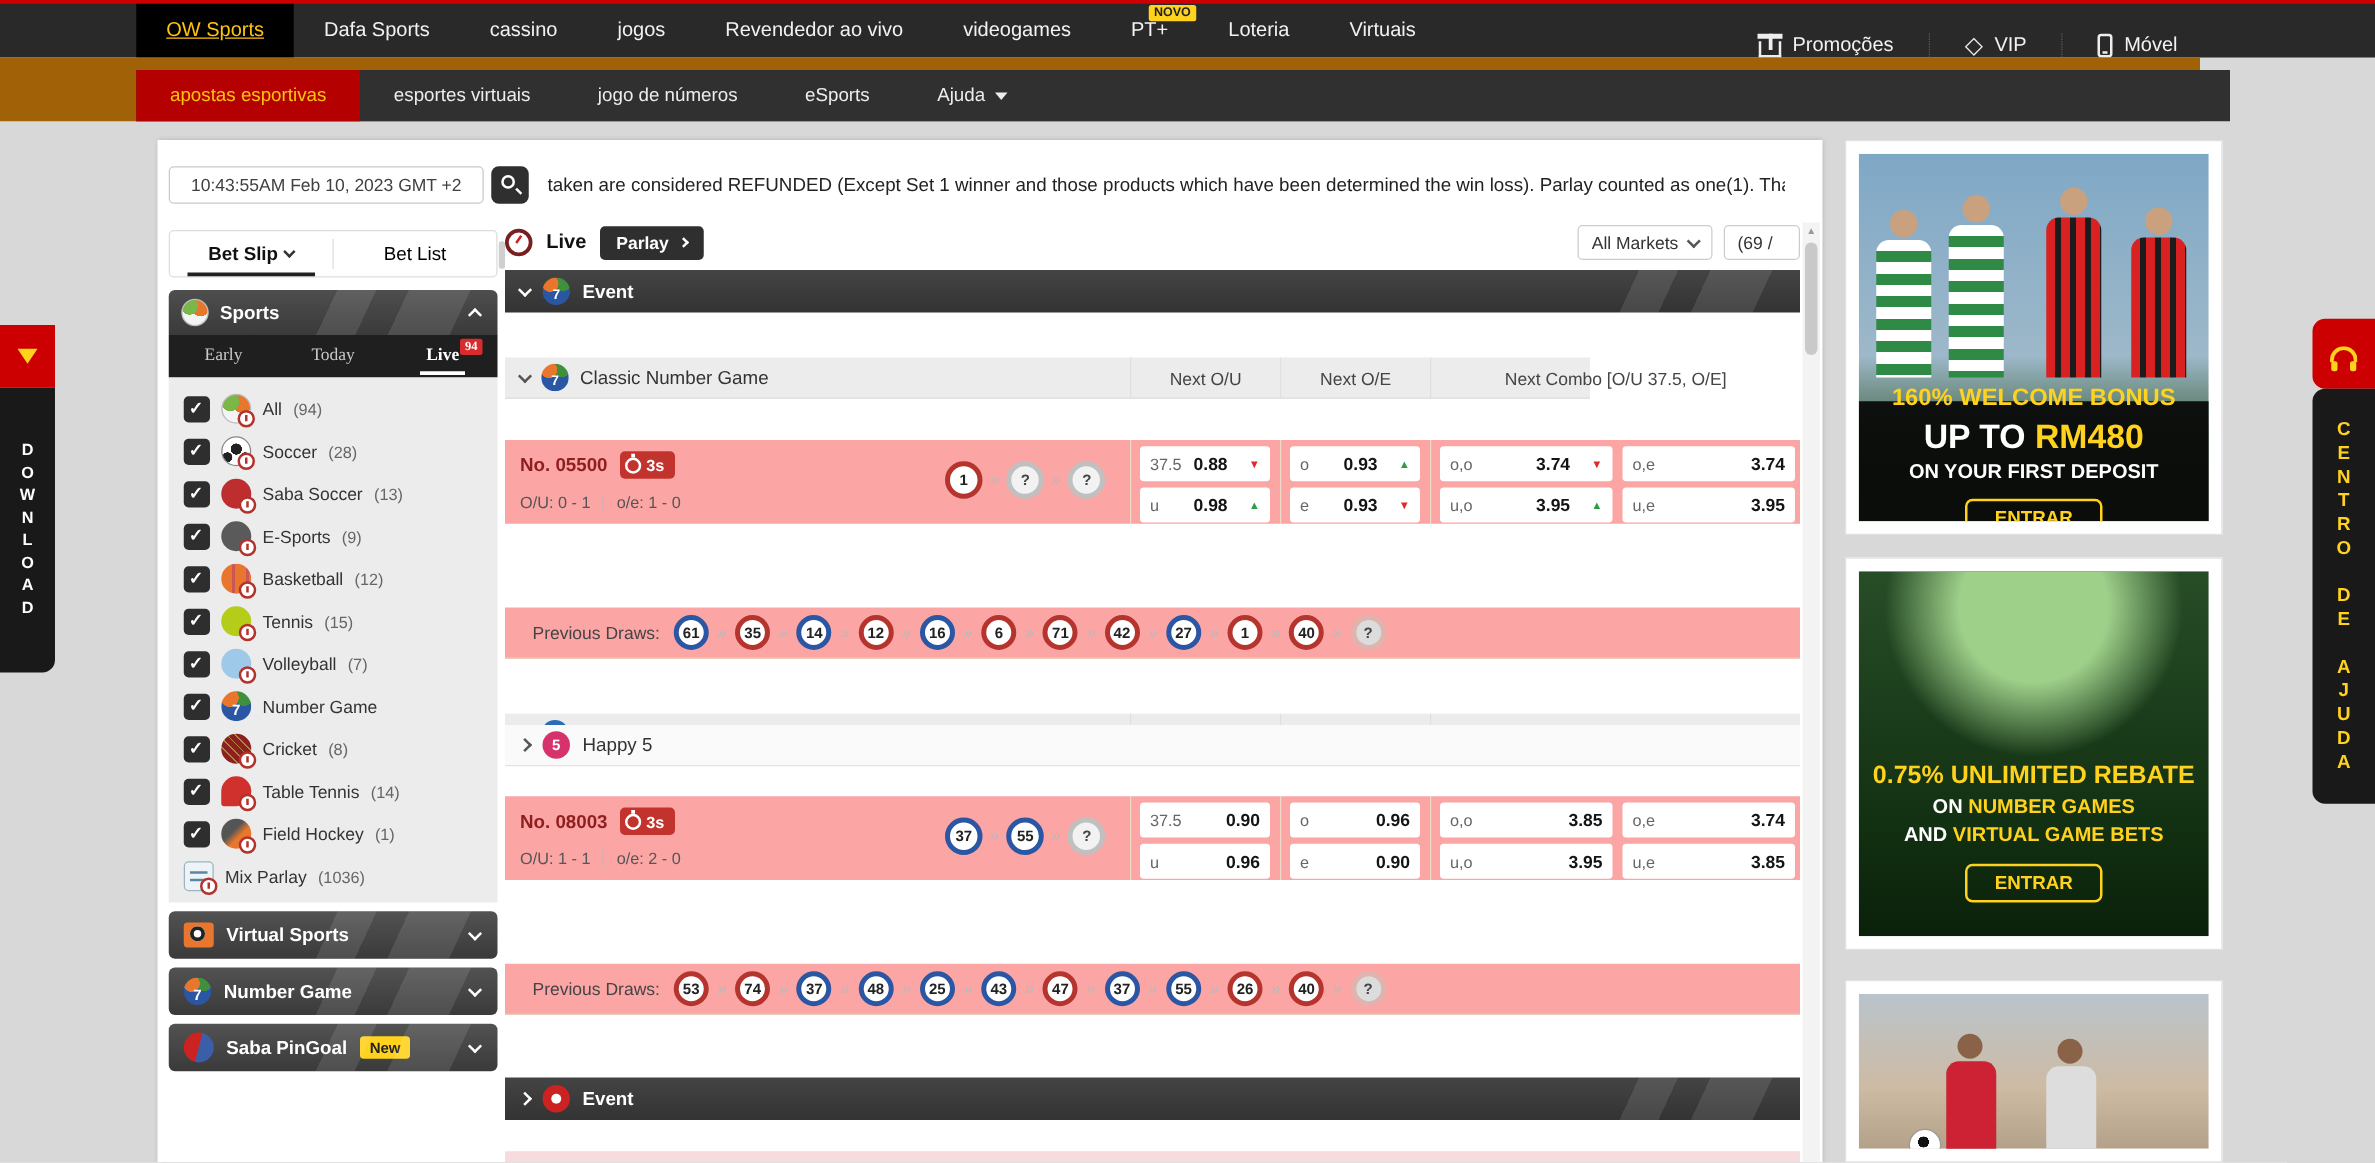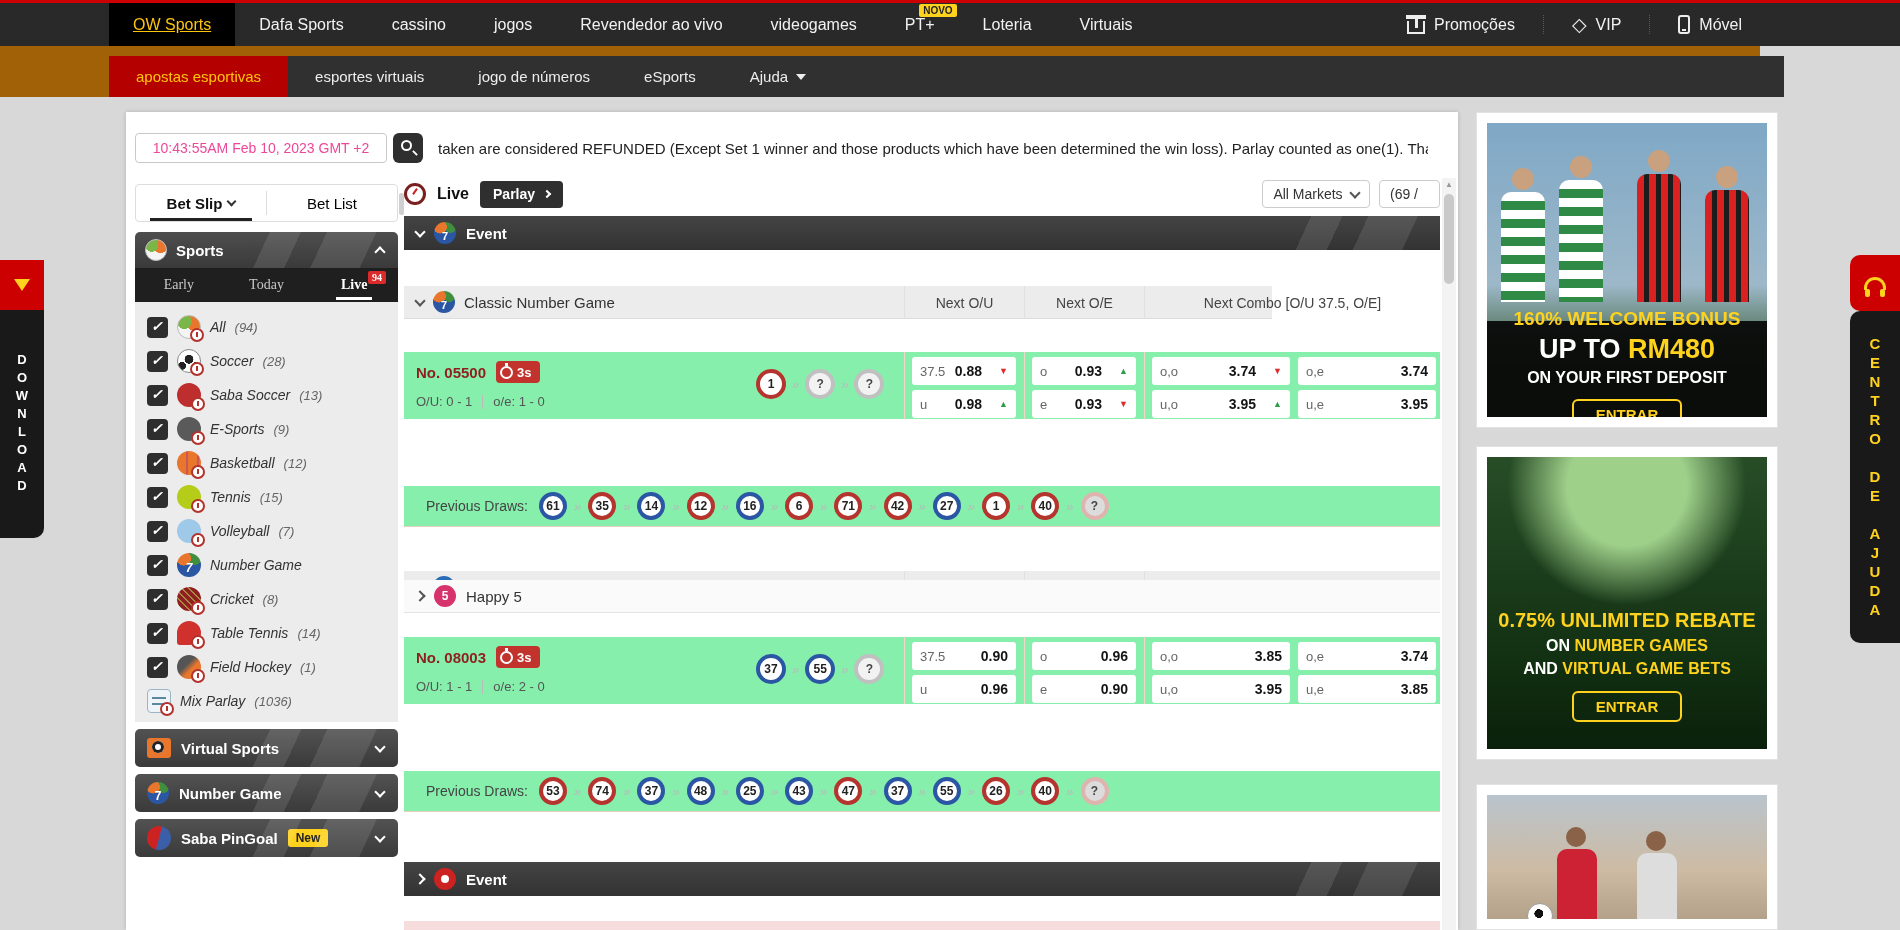--- a/index.html
+++ b/index.html
@@ -7,40 +7,40 @@
     font-family:"Liberation Sans", sans-serif; }
   .abs { position:absolute; }
   #stage { position:relative; width:1900px; height:930px; }
 
   
   #topbar { position:absolute; left:0; top:0; width:1900px; height:46px; background:#292929; border-top:3px solid #cc0000; }
   #topnav { position:absolute; left:109px; top:0; height:43px; display:flex; align-items:stretch; }
   .tn-item { display:flex; align-items:center; padding:0 24px; color:#f2f2f2; font-size:16px; cursor:pointer; position:relative; white-space:nowrap; }
   .tn-item.active { background:#000000; color:#ffc40c;text-decoration:underline; }
   .tn-badge { position:absolute; top:1px; right:2px; background:#ffd21e; color:#222; font-size:10px; font-weight:bold; padding:1px 4px; border-radius:2px; }
-  #topnav-right { position:absolute; right:130px; top:0; height:43px; display:flex; align-items:center; }
+  #topnav-right { position:absolute; right:130px; top:0; height:43px; display:flex; align-items:flex-end; }
   .tnr-item { display:flex; align-items:center; gap:9px; padding:0 28px; color:#f2f2f2; font-size:16px; cursor:pointer; border-left:1px dotted #5a5a5a; }
   .tnr-item:first-child { border-left:none; }
   .gift { width:18px; height:13px; border:2px solid #eee; border-top:none; position:relative; margin-top:6px; }
   .gift::before { content:""; position:absolute; left:-3px; top:-6px; width:20px; height:4px; background:#eee; }
   .gift::after { content:""; position:absolute; left:6px; top:-6px; width:3px; height:13px; background:#eee; }
   .diamond { color:#eee; font-size:19px; line-height:1; }
   .phone { width:12px; height:19px; border:2px solid #eee; border-radius:3px; position:relative; }
   .phone::after { content:""; position:absolute; left:2px; bottom:1px; width:4px; height:2px; background:#eee; }
 
   
   #subwrap { position:absolute; left:0; top:46px; width:1760px; height:51px; background:#a16207;text-decoration:underline; }
   #subnav { position:absolute; left:109px; top:10px; height:41px; width:1675px; background:#303030; display:flex; }
   .sn-item { display:flex; align-items:center; gap:8px; padding:0 27px; color:#ededed; font-size:15px; cursor:pointer; }
   .sn-item.active { background:#b50000; color:#ffc40c; }
   .caret-dn { width:0; height:0; border-left:5px solid transparent; border-right:5px solid transparent; border-top:6px solid #ededed; }
 
   
   #card { position:absolute; left:126px; top:112px; width:1332px; height:818px; background:#fff; box-shadow:0 0 4px rgba(0,0,0,.18); }
-  #timestamp { position:absolute; left:9px; top:21px; width:252px; height:30px; border:1px solid #c9c9c9; border-radius:4px; background:#fff; display:flex; align-items:center; justify-content:center; font-size:14px; color:#ec4899; }
+  #timestamp { position:absolute; left:9px; top:21px; width:252px; height:30px; border:1px solid #c9c9c9; border-radius:4px; background:#fff; display:flex; align-items:center; justify-content:center; font-size:14px; color:#404040; }
   #search-btn { position:absolute; left:267px; top:21px; width:30px; height:30px; background:#2f2f2f; border-radius:6px; cursor:pointer; }
   .mag { position:absolute; left:8px; top:7px; width:11px; height:11px; border:2px solid #fff; border-radius:50%; }
   .mag::after { content:""; position:absolute; left:9px; top:10px; width:6px; height:2px; background:#fff; transform:rotate(45deg); }
   #marquee { position:absolute; left:312px; top:21px; width:990px; height:30px; display:flex; align-items:center; font-size:15px; color:#222; overflow:hidden; white-space:nowrap; }
 
   
   #sidebar { position:absolute; left:9px; top:72px; width:263px; }
   #betslip { position:relative; height:38px; background:#fff; border:1px solid #ddd; border-radius:4px; display:flex; }
   .bs-half { flex:1; display:flex; align-items:center; justify-content:center; gap:6px; font-size:15px; cursor:pointer; position:relative; }
   .bs-half.active { font-weight:bold; color:#111; }
@@ -53,21 +53,21 @@
   .chev { width:8px; height:8px; border-right:2px solid #fff; border-bottom:2px solid #fff; display:inline-block; }
   .chev.up { transform:rotate(-135deg); margin-top:4px; }
   .chev.dn { transform:rotate(45deg); margin-top:-2px; }
   .chev.rt { transform:rotate(-45deg); }
   .chev.dark { border-color:#555; }
   #sports-tabs { height:34px; background:#1f1f1f; display:flex; }
   .sp-tab { flex:1; display:flex; align-items:center; justify-content:center; color:#c9c9c9; font-size:14px; cursor:pointer; position:relative;font-family:Liberation Serif, serif; }
   .sp-tab.active { color:#fff; font-weight:bold; }
   .sp-tab.active::after { content:""; position:absolute; left:26px; right:26px; bottom:2px; height:3px; background:#fff; }
   .sp-badge { position:absolute; top:3px; right:12px; background:#d92b2b; color:#fff; font-size:10px; font-weight:bold; padding:1px 4px; border-radius:2px; }
-  #sports-list { background:#ececec; padding:8px 0 4px 4px;font-style:italic; }
+  #sports-list { background:#ececec; padding:8px 0 4px 4px; }
   .srow { height:34px; display:flex; align-items:center; gap:9px; padding-left:8px; cursor:pointer; }
   .cb { width:21px; height:21px; background:#2e2e2e; border-radius:4px; position:relative; flex:none; }
   .cb::after { content:"\2713"; position:absolute; left:4px; top:1px; color:#fff; font-size:14px; font-weight:bold; }
   .sicon { width:24px; height:24px; border-radius:50%; position:relative; flex:none; display:flex; align-items:center; justify-content:center; }
   .clk { position:absolute; right:-4px; bottom:-4px; width:14px; height:14px; background:#fff; border:2px solid #b3322c; border-radius:50%; }
   .clk::after { content:""; position:absolute; left:4px; top:2px; width:2px; height:5px; background:#b3322c; }
   .si-all { background:radial-gradient(circle at 28% 25%,#7ab648 0 32%,transparent 33%),radial-gradient(circle at 72% 28%,#e8762c 0 36%,transparent 37%),#f4f4f4; border:1px solid #bbb; }
   .si-soccer { background:radial-gradient(circle at 50% 42%,#222 0 26%,transparent 27%),radial-gradient(circle at 18% 72%,#222 0 16%,transparent 17%),radial-gradient(circle at 82% 72%,#222 0 16%,transparent 17%),#fff; border:1px solid #888; }
   .si-saba { background:#bf2e2e; }
   .si-esports { background:#5a5a5a; }
@@ -88,21 +88,21 @@
   .new-badge { background:#ffd21e; color:#222; font-size:12px; font-weight:bold; padding:2px 8px; border-radius:3px; }
   .vs-ico { width:24px; height:20px; background:#e8762c; border-radius:3px; position:relative; flex:none; }
   .vs-ico::after { content:""; position:absolute; left:5px; top:3px; width:12px; height:12px; background:#fff; border-radius:50%; box-shadow:inset 0 0 0 3px #222; }
   .png-ico { width:24px; height:24px; border-radius:50%; background:linear-gradient(105deg,#c22 0 48%,#3a5fa8 52%); flex:none; }
 
   
   #mainlist { position:absolute; left:278px; top:66px; width:1036px; height:752px; overflow:hidden; }
   .darkbar { position:relative; background:linear-gradient(#444,#333); height:34px; display:flex; align-items:center; gap:10px; padding:0 12px; color:#fff; font-size:15px; font-weight:bold; overflow:hidden; }
   .grayhead { position:relative; background:#ececec; height:33px; border-bottom:1px solid #ddd; display:flex; align-items:center; gap:9px; padding:0 12px; color:#333; font-size:15px; }
   .colhdr { position:absolute; top:0; height:33px; display:flex; align-items:center; justify-content:center; font-size:14px; color:#444; border-left:1px solid #e0e0e0; }
-  .peach { position:relative; background:#86efac; }
+  .peach { position:relative; background:#fca5a5; }
   .vline { position:absolute; top:0; bottom:0; width:1px; background:#eed9c8; }
   .cell { background:#fff; border-radius:3px; height:28px; display:flex; align-items:center; justify-content:space-between; padding:0 8px; cursor:pointer; }
   .ln { color:#666; font-size:13px; }
   .vg { display:flex; align-items:center; gap:17px; }
   .v { font-weight:bold; font-size:14px; color:#141414; }
   .arr { font-size:9px; line-height:1; }
   .arr:empty { display:none; }
   .arr.up { color:#2e9e46; }
   .arr.dn { color:#e02b2b; }
   .gcol { position:absolute; top:5px; display:flex; flex-direction:column; gap:5px; }

